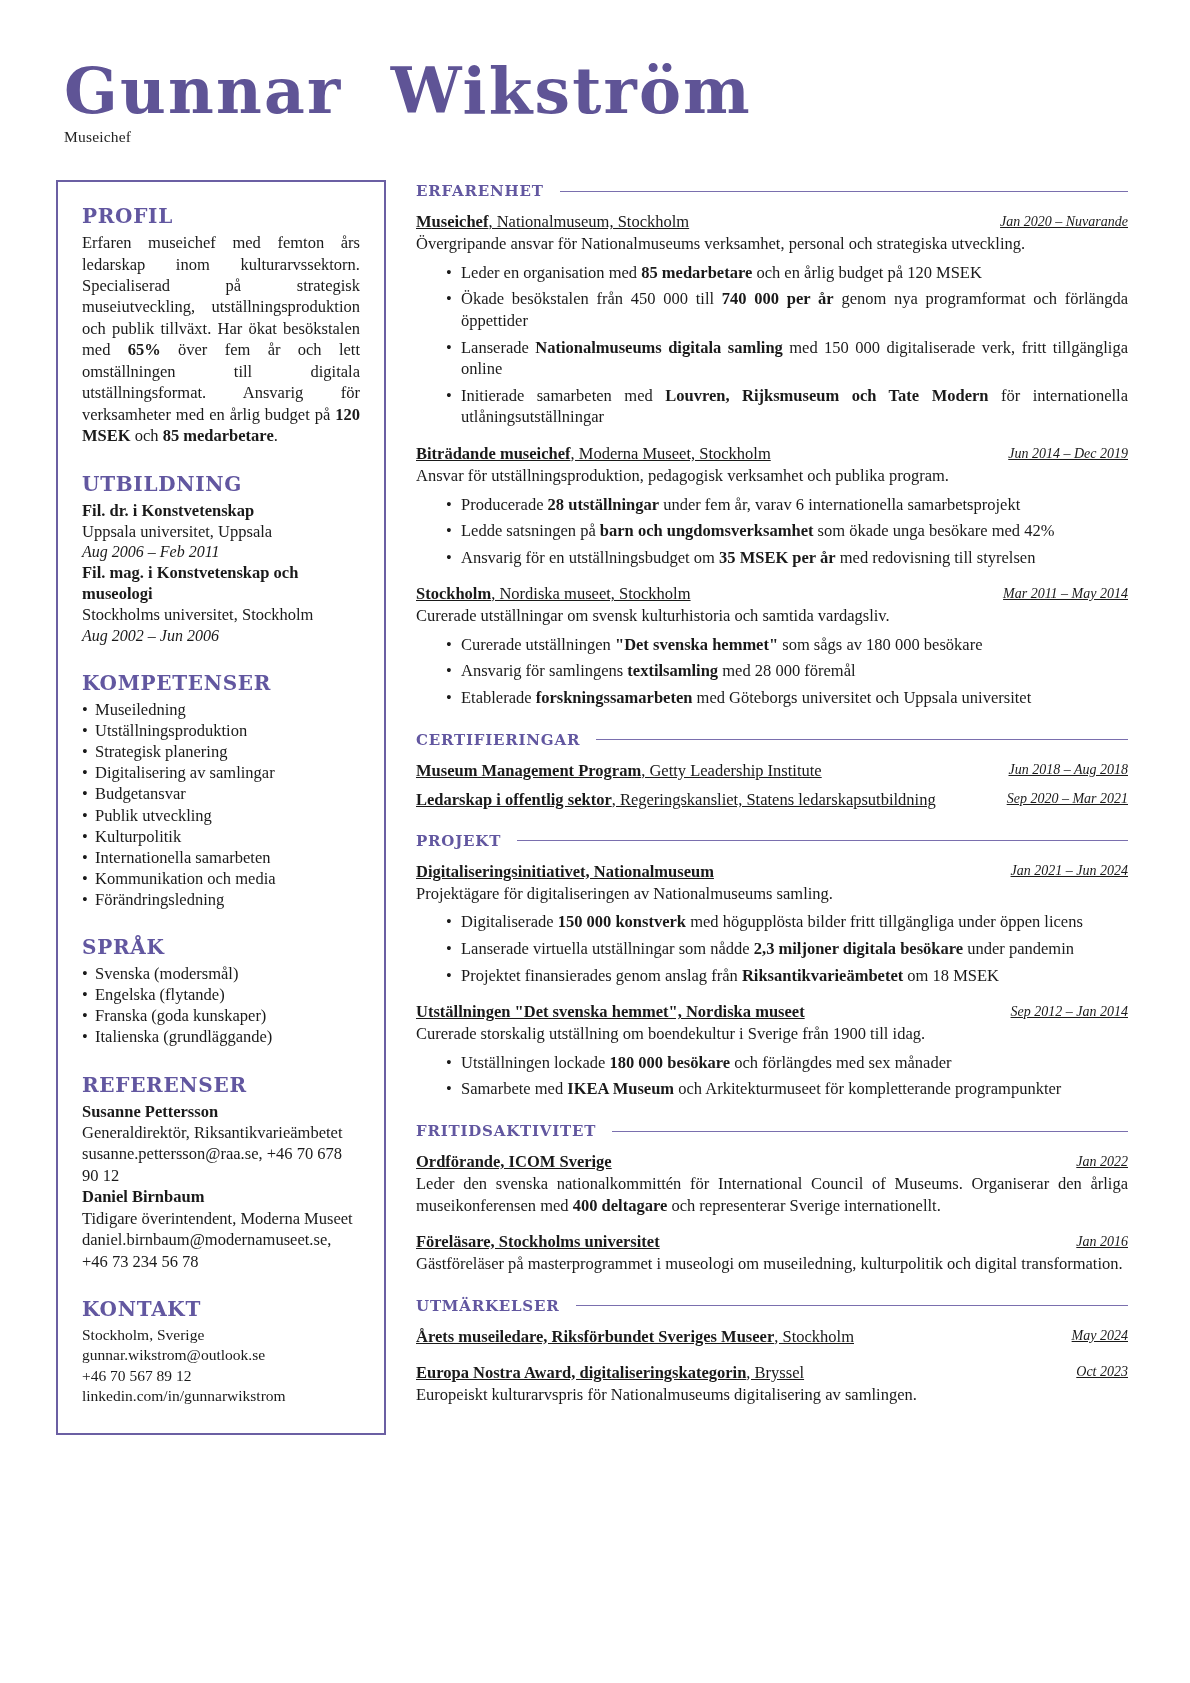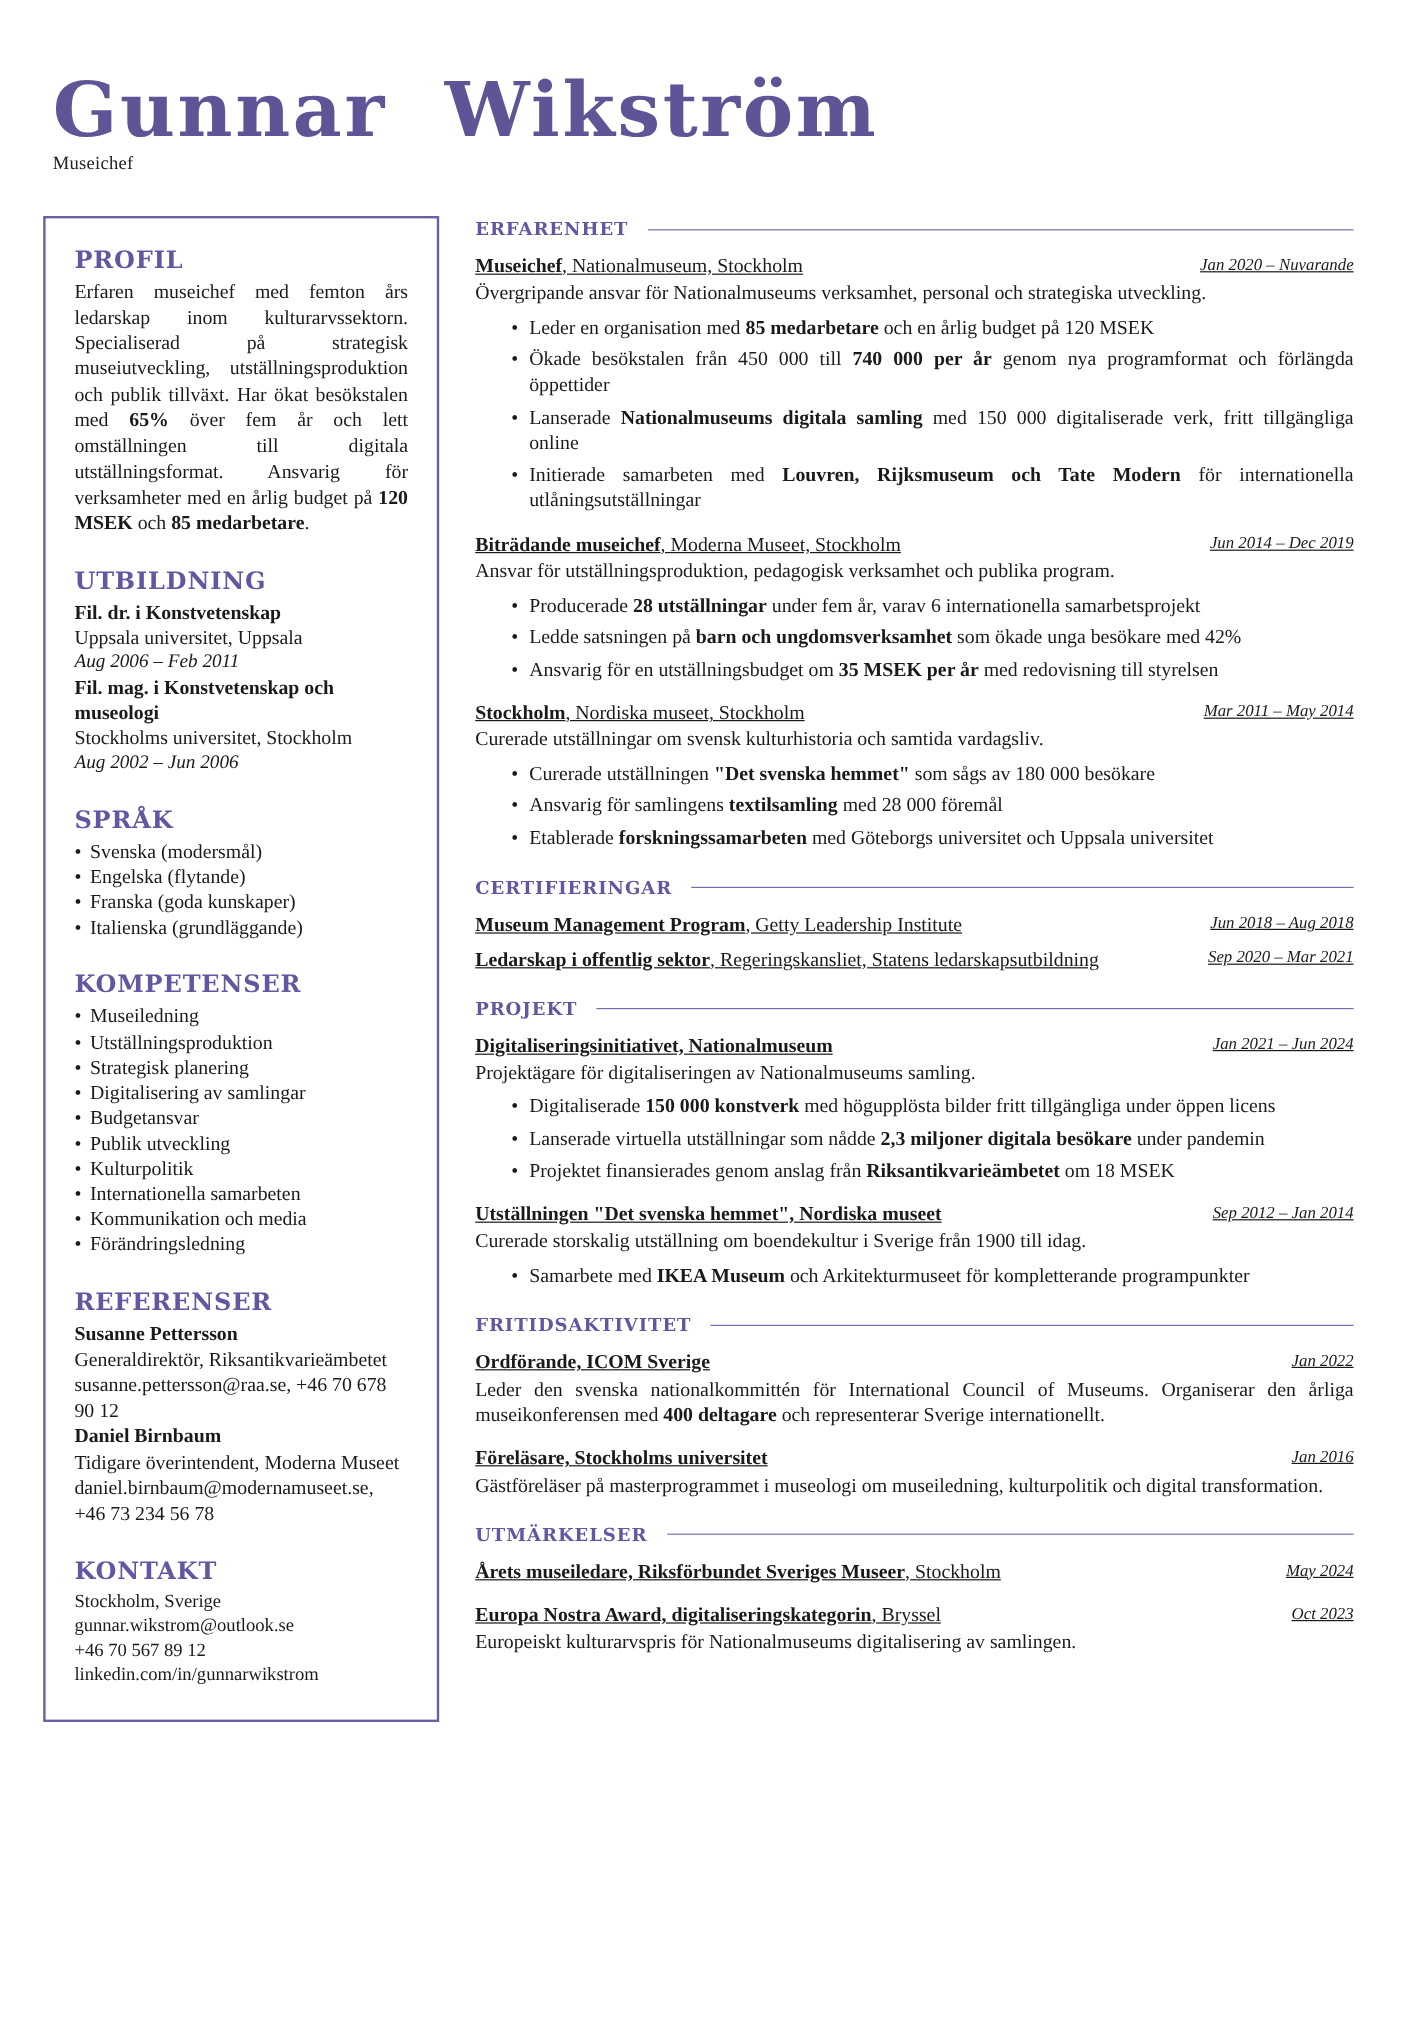--- a/index.html
+++ b/index.html
@@ -13,21 +13,21 @@
     height: 1683px;
     font-family: "Liberation Serif", "DejaVu Serif", serif;
     color: #1a1a1a;
     position: relative;
     overflow: hidden;
   }
 
   .page {
     width: 1190px;
     height: 1348px;
-    padding: 58px 62px 40px 36px;
+    padding: 58px 62px 40px 56px;
     position: relative;
   }
 
   
   .header {
     padding-left: 8px;
     margin-bottom: 34px;
   }
   .name {
     font-family: "DejaVu Serif", "Liberation Serif", serif;
@@ -226,49 +226,49 @@
             <div class="edu-deg">Fil. dr. i Konstvetenskap</div>
             <div class="edu-inst">Uppsala universitet, Uppsala</div>
             <div class="edu-date">Aug 2006 – Feb 2011</div>
           </div>
             <div class="edu-block">
             <div class="edu-deg">Fil. mag. i Konstvetenskap och museologi</div>
             <div class="edu-inst">Stockholms universitet, Stockholm</div>
             <div class="edu-date">Aug 2002 – Jun 2006</div>
           </div>
           </div>
-      </section>
-
-      <section class="side-section">
-        <h2 class="side-h">SPRÅK</h2>
-        <ul class="plain">
-            <li>Svenska (modersmål)</li>
-            <li>Engelska (flytande)</li>
-            <li>Franska (goda kunskaper)</li>
-            <li>Italienska (grundläggande)</li>
-          </ul>
       </section>
 
       <section class="side-section">
         <h2 class="side-h">KOMPETENSER</h2>
         <ul class="plain">
             <li>Museiledning</li>
             <li>Utställningsproduktion</li>
             <li>Strategisk planering</li>
             <li>Digitalisering av samlingar</li>
             <li>Budgetansvar</li>
             <li>Publik utveckling</li>
             <li>Kulturpolitik</li>
             <li>Internationella samarbeten</li>
             <li>Kommunikation och media</li>
             <li>Förändringsledning</li>
           </ul>
       </section>
 
       <section class="side-section">
+        <h2 class="side-h">SPRÅK</h2>
+        <ul class="plain">
+            <li>Svenska (modersmål)</li>
+            <li>Engelska (flytande)</li>
+            <li>Franska (goda kunskaper)</li>
+            <li>Italienska (grundläggande)</li>
+          </ul>
+      </section>
+
+      <section class="side-section">
         <h2 class="side-h">REFERENSER</h2>
         <div>
             <div>
             <div class="ref-name">Susanne Pettersson</div>
             <div class="ref-line">Generaldirektör, Riksantikvarieämbetet</div>
             <div class="ref-line">susanne.pettersson@raa.se, +46 70 678 90 12</div>
           </div>
             <div>
             <div class="ref-name">Daniel Birnbaum</div>
             <div class="ref-line">Tidigare överintendent, Moderna Museet</div>
@@ -376,20 +376,21 @@
                 <li>Projektet finansierades genom anslag från <b>Riksantikvarieämbetet</b> om 18 MSEK</li>
               </ul>
             </div>
             <div class="entry">
               <div class="entry-top">
                 <div class="entry-title"><b>Utställningen "Det svenska hemmet", Nordiska museet</b></div>
                 <div class="entry-date">Sep 2012 – Jan 2014</div>
               </div>
               <div class="entry-sub">Curerade storskalig utställning om boendekultur i Sverige från 1900 till idag.</div>
               <ul class="bullets">
+                <li>Utställningen lockade <b>180 000 besökare</b> och förlängdes med sex månader</li>
                 <li>Samarbete med <b>IKEA Museum</b> och Arkitekturmuseet för kompletterande programpunkter</li>
               </ul>
             </div>
           </div>
       </section>
 
       <section class="sec">
         <div class="sec-head">
           <span class="sec-title">FRITIDSAKTIVITET</span>
           <span class="sec-rule"></span>

